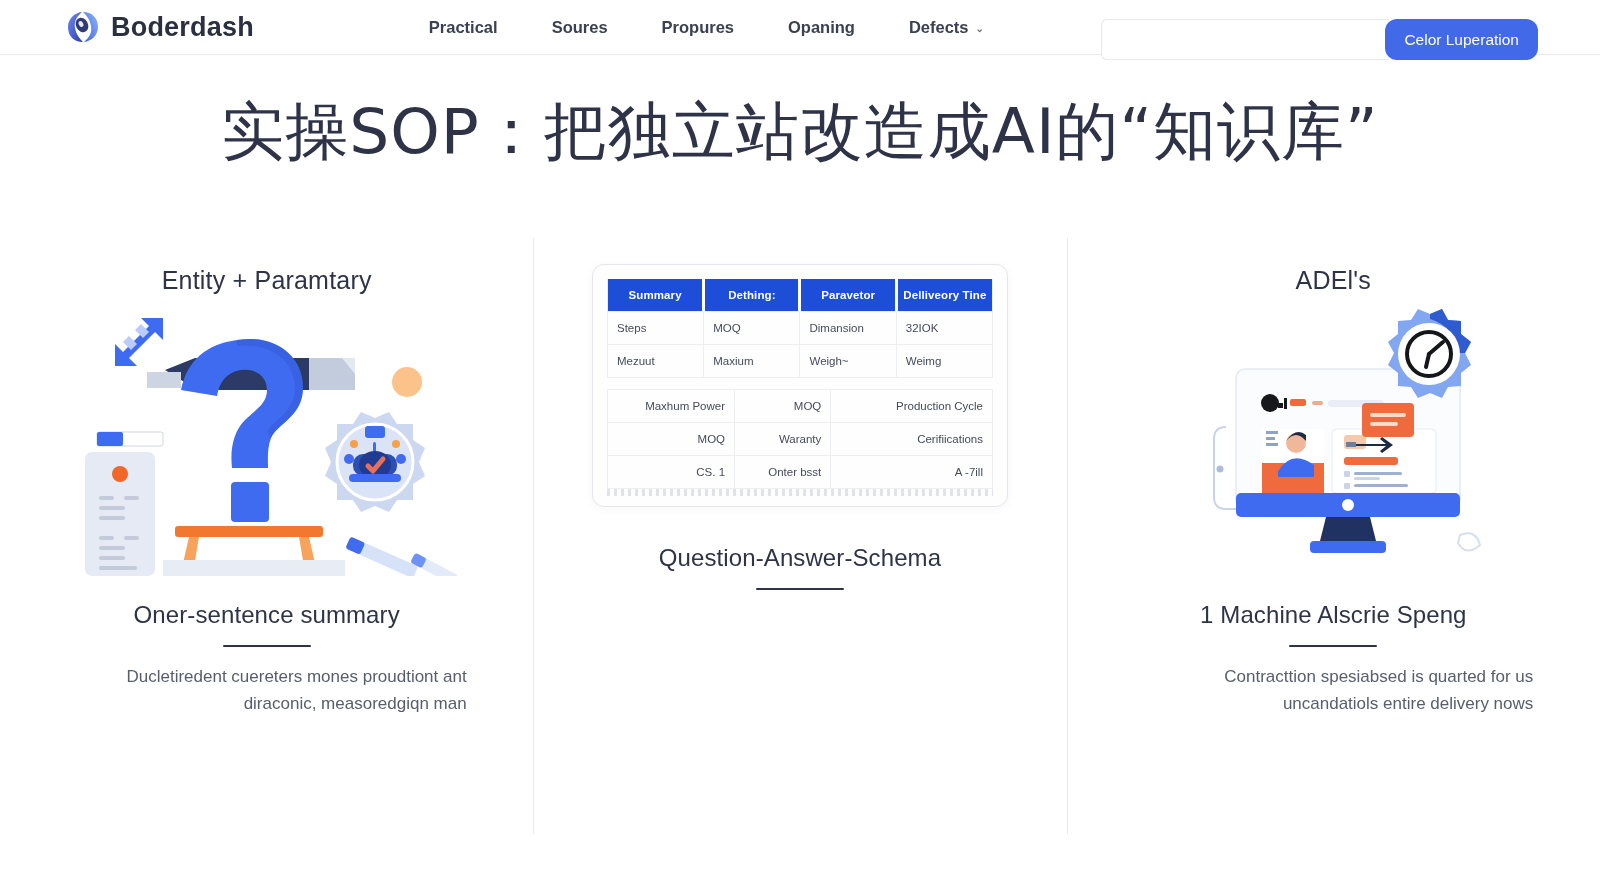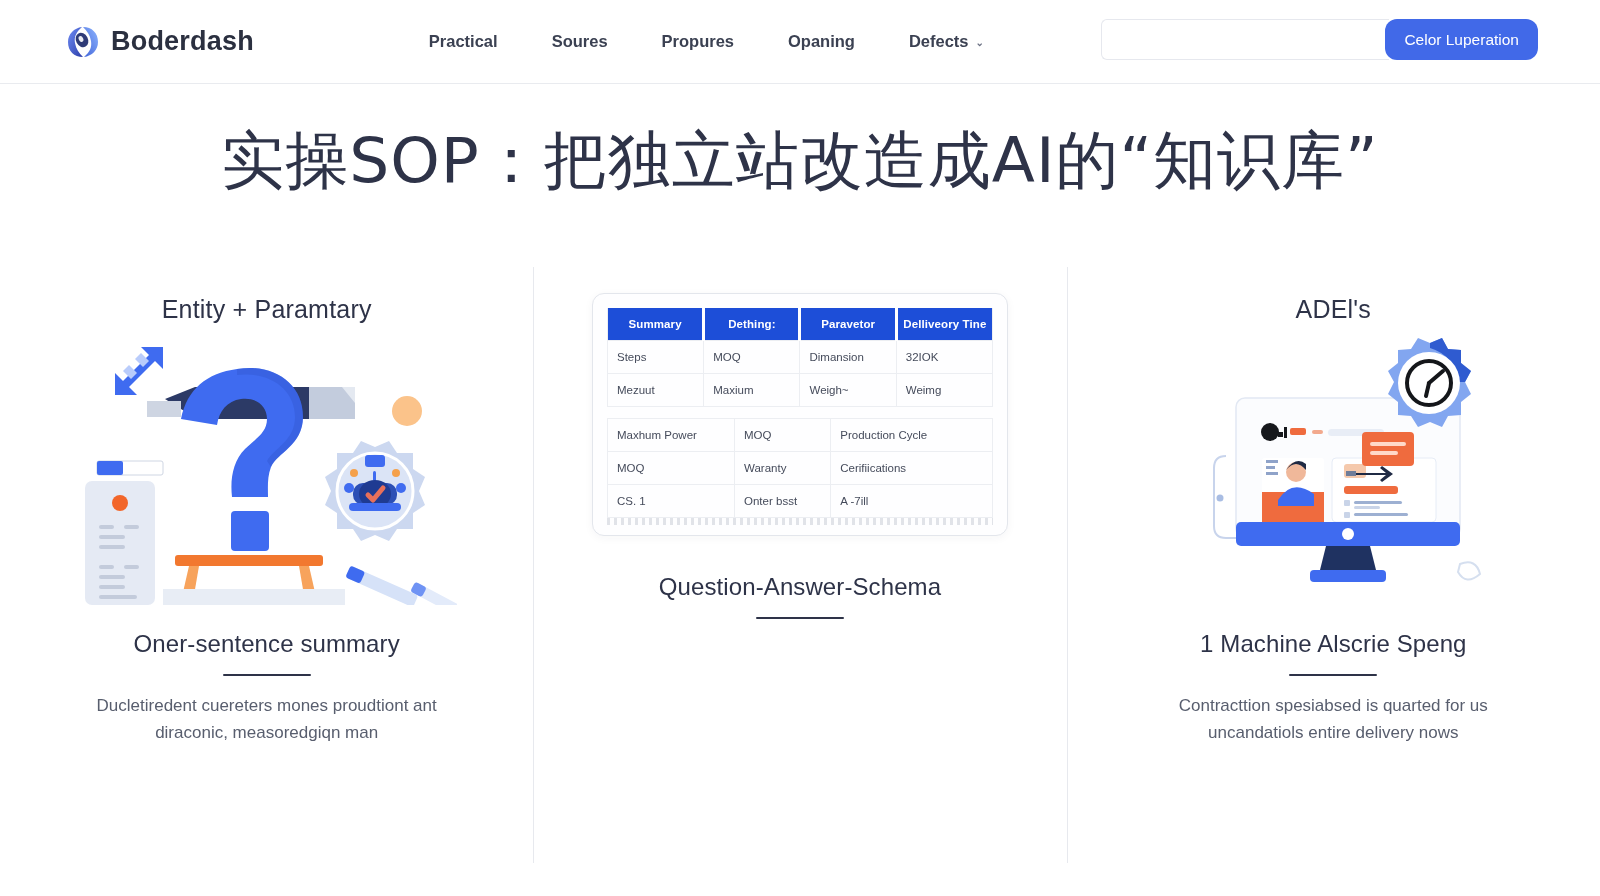--- a/index.html
+++ b/index.html
@@ -6,21 +6,21 @@
   html, body {
     width: 1600px; height: 896px;
     background: #ffffff;
     font-family: "Liberation Sans", sans-serif;
     overflow: hidden;
   }
 
   
   .header {
     position: relative;
-    height: 84px;
+    height: 55px;
     width: 100%;
     border-bottom: 1px solid #e9ebef;
     display: flex;
     align-items: center;
     background: #fff;
   }
   .brand {
     display: flex; align-items: center; gap: 11px;
     margin-left: 66px;
   }
@@ -140,21 +140,21 @@
   .rule {
     width: 88px; height: 2.5px;
     background: #2e3348;
     margin: 16px 0 17px 0;
     border-radius: 2px;
   }
   .col-desc {
     font-size: 17px;
     line-height: 1.55;
     color: #585e6e;
-    text-align: center;
+    text-align: right;
     max-width: 400px;
   }
 
   
   .tbl-card {
     width: 416px;
     border: 1px solid #e3e6ec;
     border-radius: 12px;
     background: #fefeff;
     padding: 14px 14px 0 14px;
@@ -182,21 +182,21 @@
     font-size: 11.5px;
     color: #454b5b;
     padding: 10px 9px;
     border-top: 1px solid #eceef2;
     border-right: 1px solid #eceef2;
     white-space: nowrap;
     overflow: hidden;
   }
   table.t td:last-child { border-right: none; }
   .tbl-gap { height: 11px; }
-  table.t.t2 { border: 1px solid #eceef2; }
+  table.t.t2 { border: 1px solid #eceef2; text-align: right; }
   table.t.t2 tr:first-child td { border-top: none; }
   .wavy {
     height: 7px;
     margin: 0 0 10px 0;
     background:
       repeating-linear-gradient(
         90deg,
         #c9cdd6 0px, #c9cdd6 3px,
         transparent 3px, transparent 7px
       );

